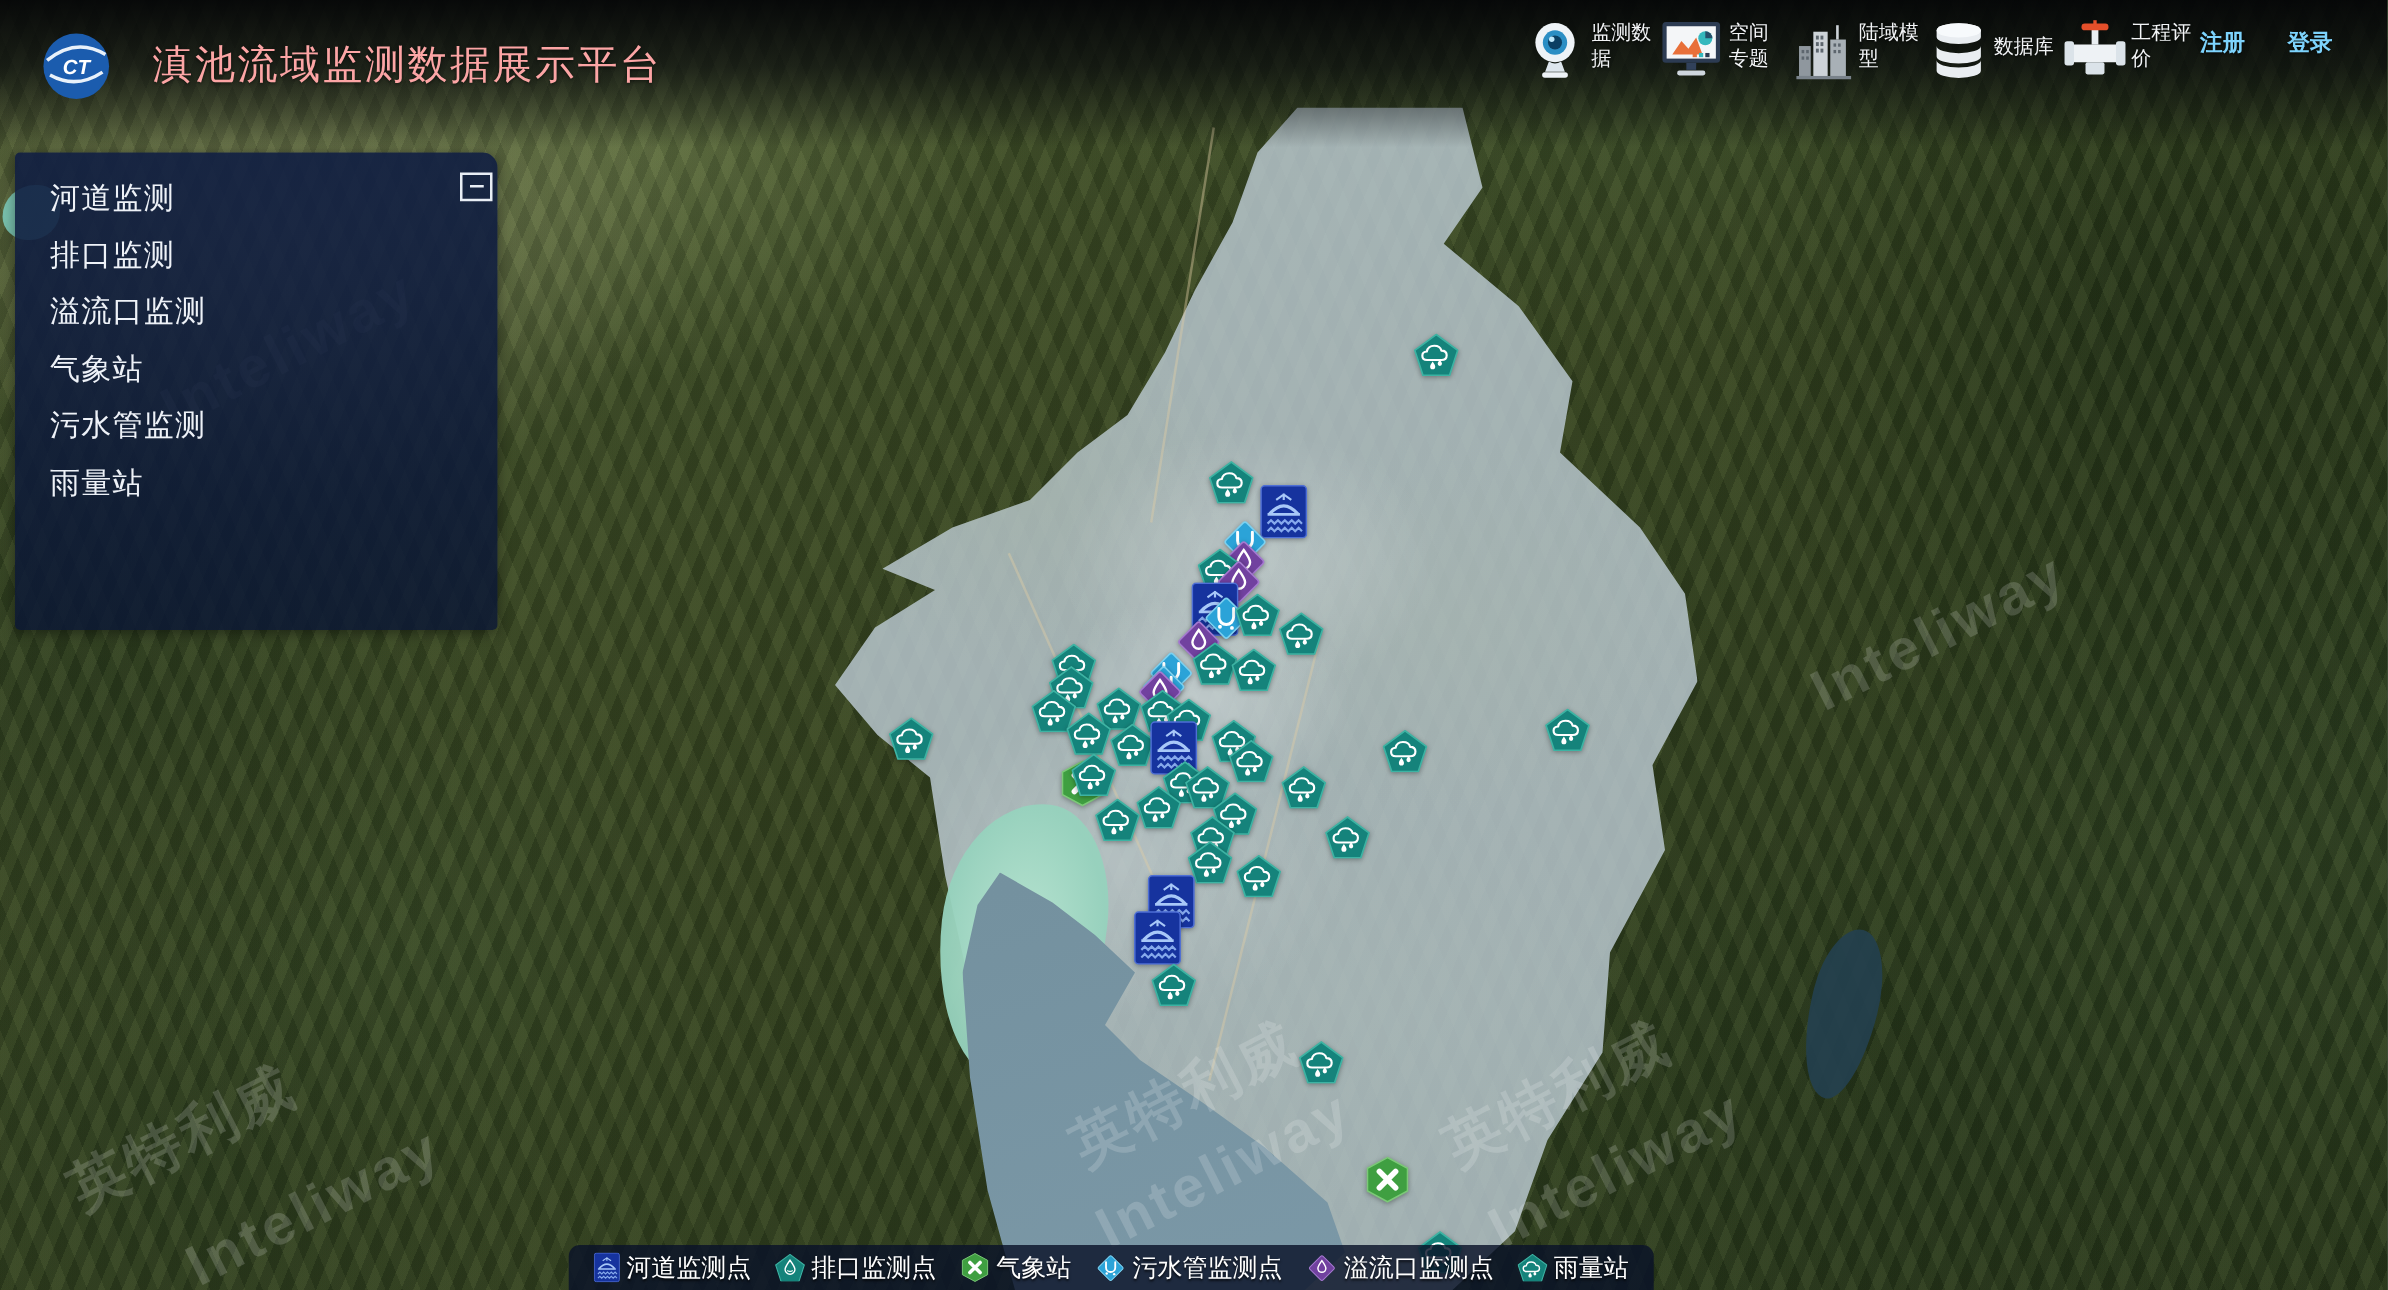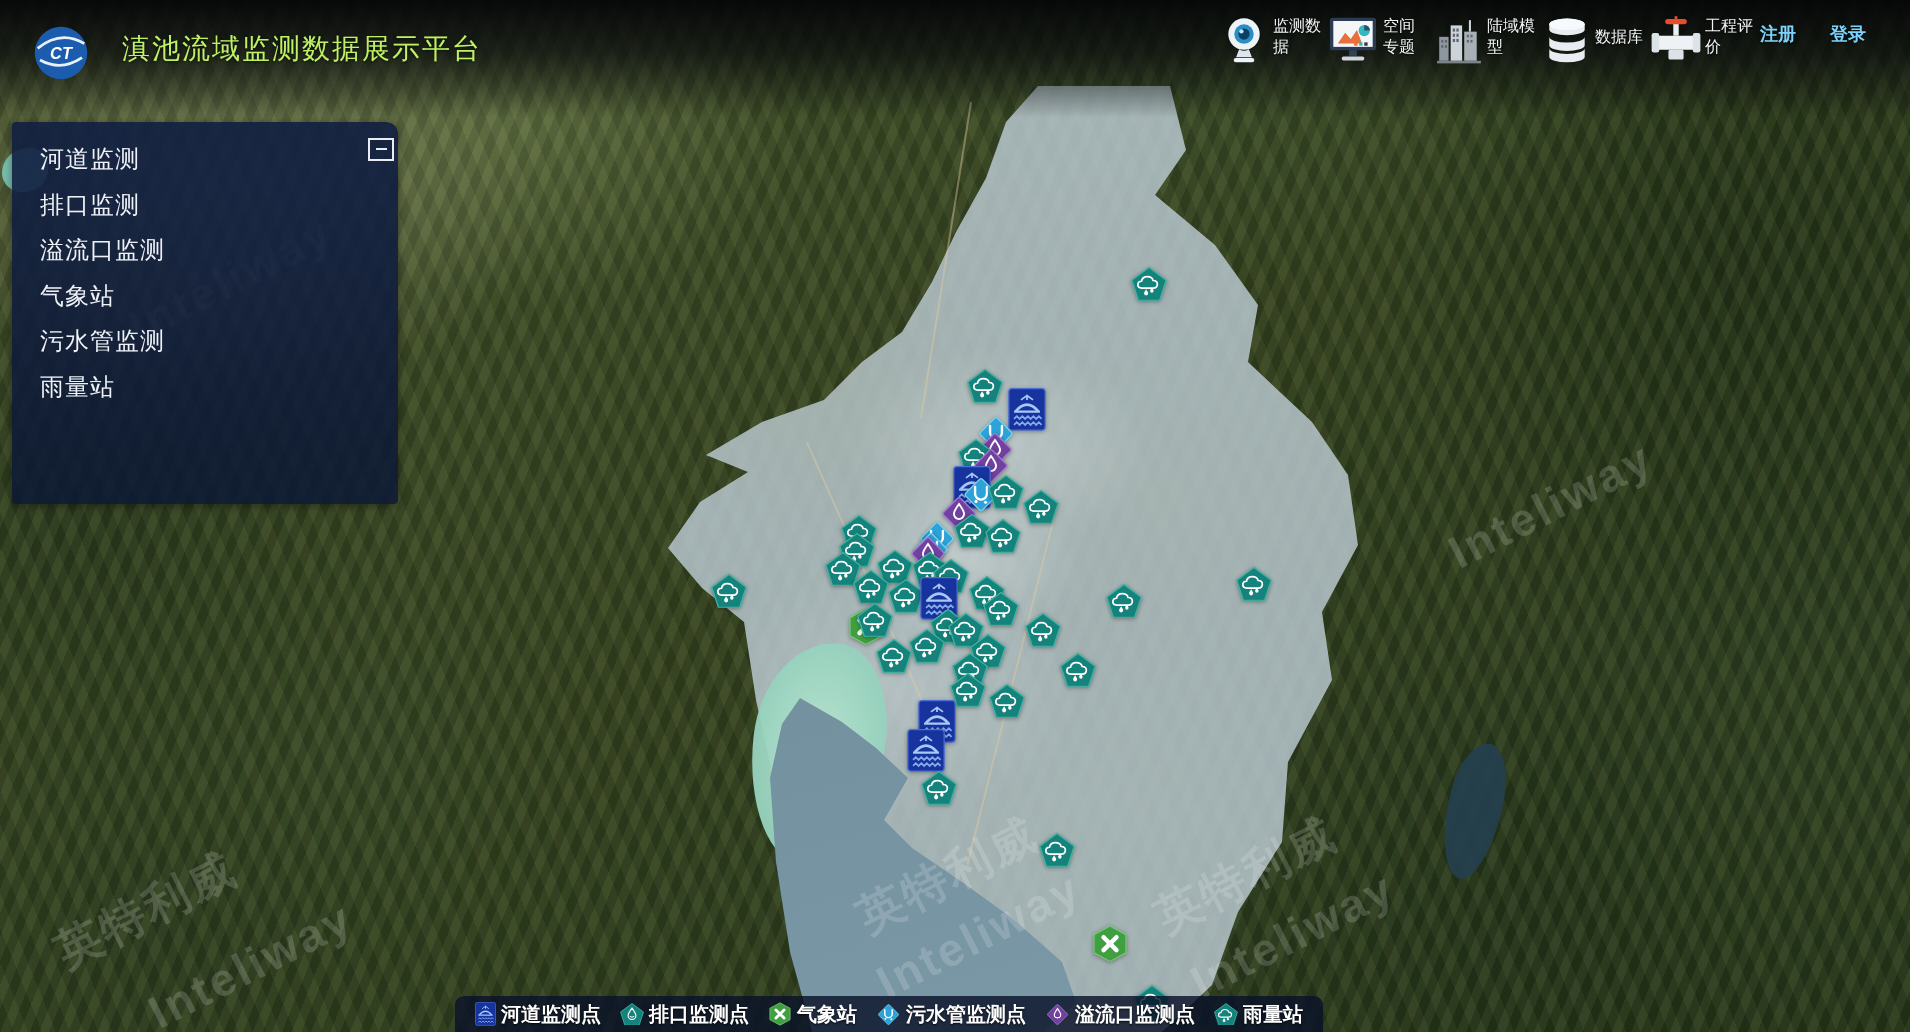--- a/index.html
+++ b/index.html
@@ -59,21 +59,21 @@
 
   
   #markers{position:absolute;inset:0;}
   .marker{position:absolute;transform:translate(-50%,-56%);line-height:0;
     filter:drop-shadow(0 1px 2px rgba(0,0,0,.35));cursor:pointer;}
 
   
   .topbar{position:absolute;left:0;top:0;width:100%;height:118px;pointer-events:none;
     background:linear-gradient(180deg,rgba(4,5,7,.95) 0%,rgba(8,10,12,.72) 45%,rgba(10,12,14,.32) 78%,transparent 100%);}
   .logo{position:absolute;left:33px;top:25px;line-height:0;}
-  .app-title{position:absolute;left:122px;top:30px;font-size:28px;color:#bef264;letter-spacing:2px;
+  .app-title{position:absolute;left:122px;top:30px;font-size:32px;color:#fca5a5;letter-spacing:2px;
     text-shadow:0 1px 3px rgba(0,0,0,.6);}
   .nav{position:absolute;left:1218px;top:8px;display:flex;gap:4px;}
   .nav-item{width:104px;display:flex;flex-direction:row;align-items:center;gap:3px;cursor:pointer;}
   .nav-icon{height:58px;display:flex;align-items:flex-end;justify-content:center;}
   .nav-label{font-size:16px;color:#f2f4f6;text-shadow:0 1px 2px rgba(0,0,0,.8);}
   .auth{position:absolute;left:1760px;top:22px;display:flex;gap:34px;}
   .auth span{font-size:18px;color:#7dd3fc;cursor:pointer;text-shadow:0 1px 2px rgba(0,0,0,.7);font-weight:bold;}
 
   
   .panel{position:absolute;left:12px;top:122px;width:386px;height:382px;
@@ -87,21 +87,21 @@
     font-size:27px;font-weight:bold;color:#fff;letter-spacing:1px;
     background:linear-gradient(90deg,rgba(74,127,212,.85) 0%,rgba(52,92,164,.55) 60%,rgba(40,70,130,0) 100%);}
   .panel-list{margin:14px 0 0 0;padding:0 0 0 28px;list-style:none;}
   .panel-list li{font-size:24px;color:#eef2f8;height:45.5px;line-height:45.5px;letter-spacing:1px;cursor:pointer;}
 
   
   .legend{position:absolute;left:455px;bottom:0;height:36px;display:flex;align-items:center;
     gap:19px;padding:0 20px;background:rgba(10,18,40,.82);border-radius:9px 9px 0 0;}
   .legend-item{display:flex;align-items:center;gap:5px;cursor:pointer;}
   .legend-item .lg-icon{line-height:0;}
-  .legend-item .lg-label{font-size:20px;font-weight:bold;color:#fff;white-space:nowrap;
+  .legend-item .lg-label{font-size:20px;font-weight:normal;color:#fff;white-space:nowrap;
     text-shadow:0 1px 2px rgba(0,0,0,.8);}
 </style>
 </head>
 <body>
 
 <div class="stage">
 
   <div class="map-base"></div>
   <div class="map-texture"></div>
   <div class="watershed"></div>

